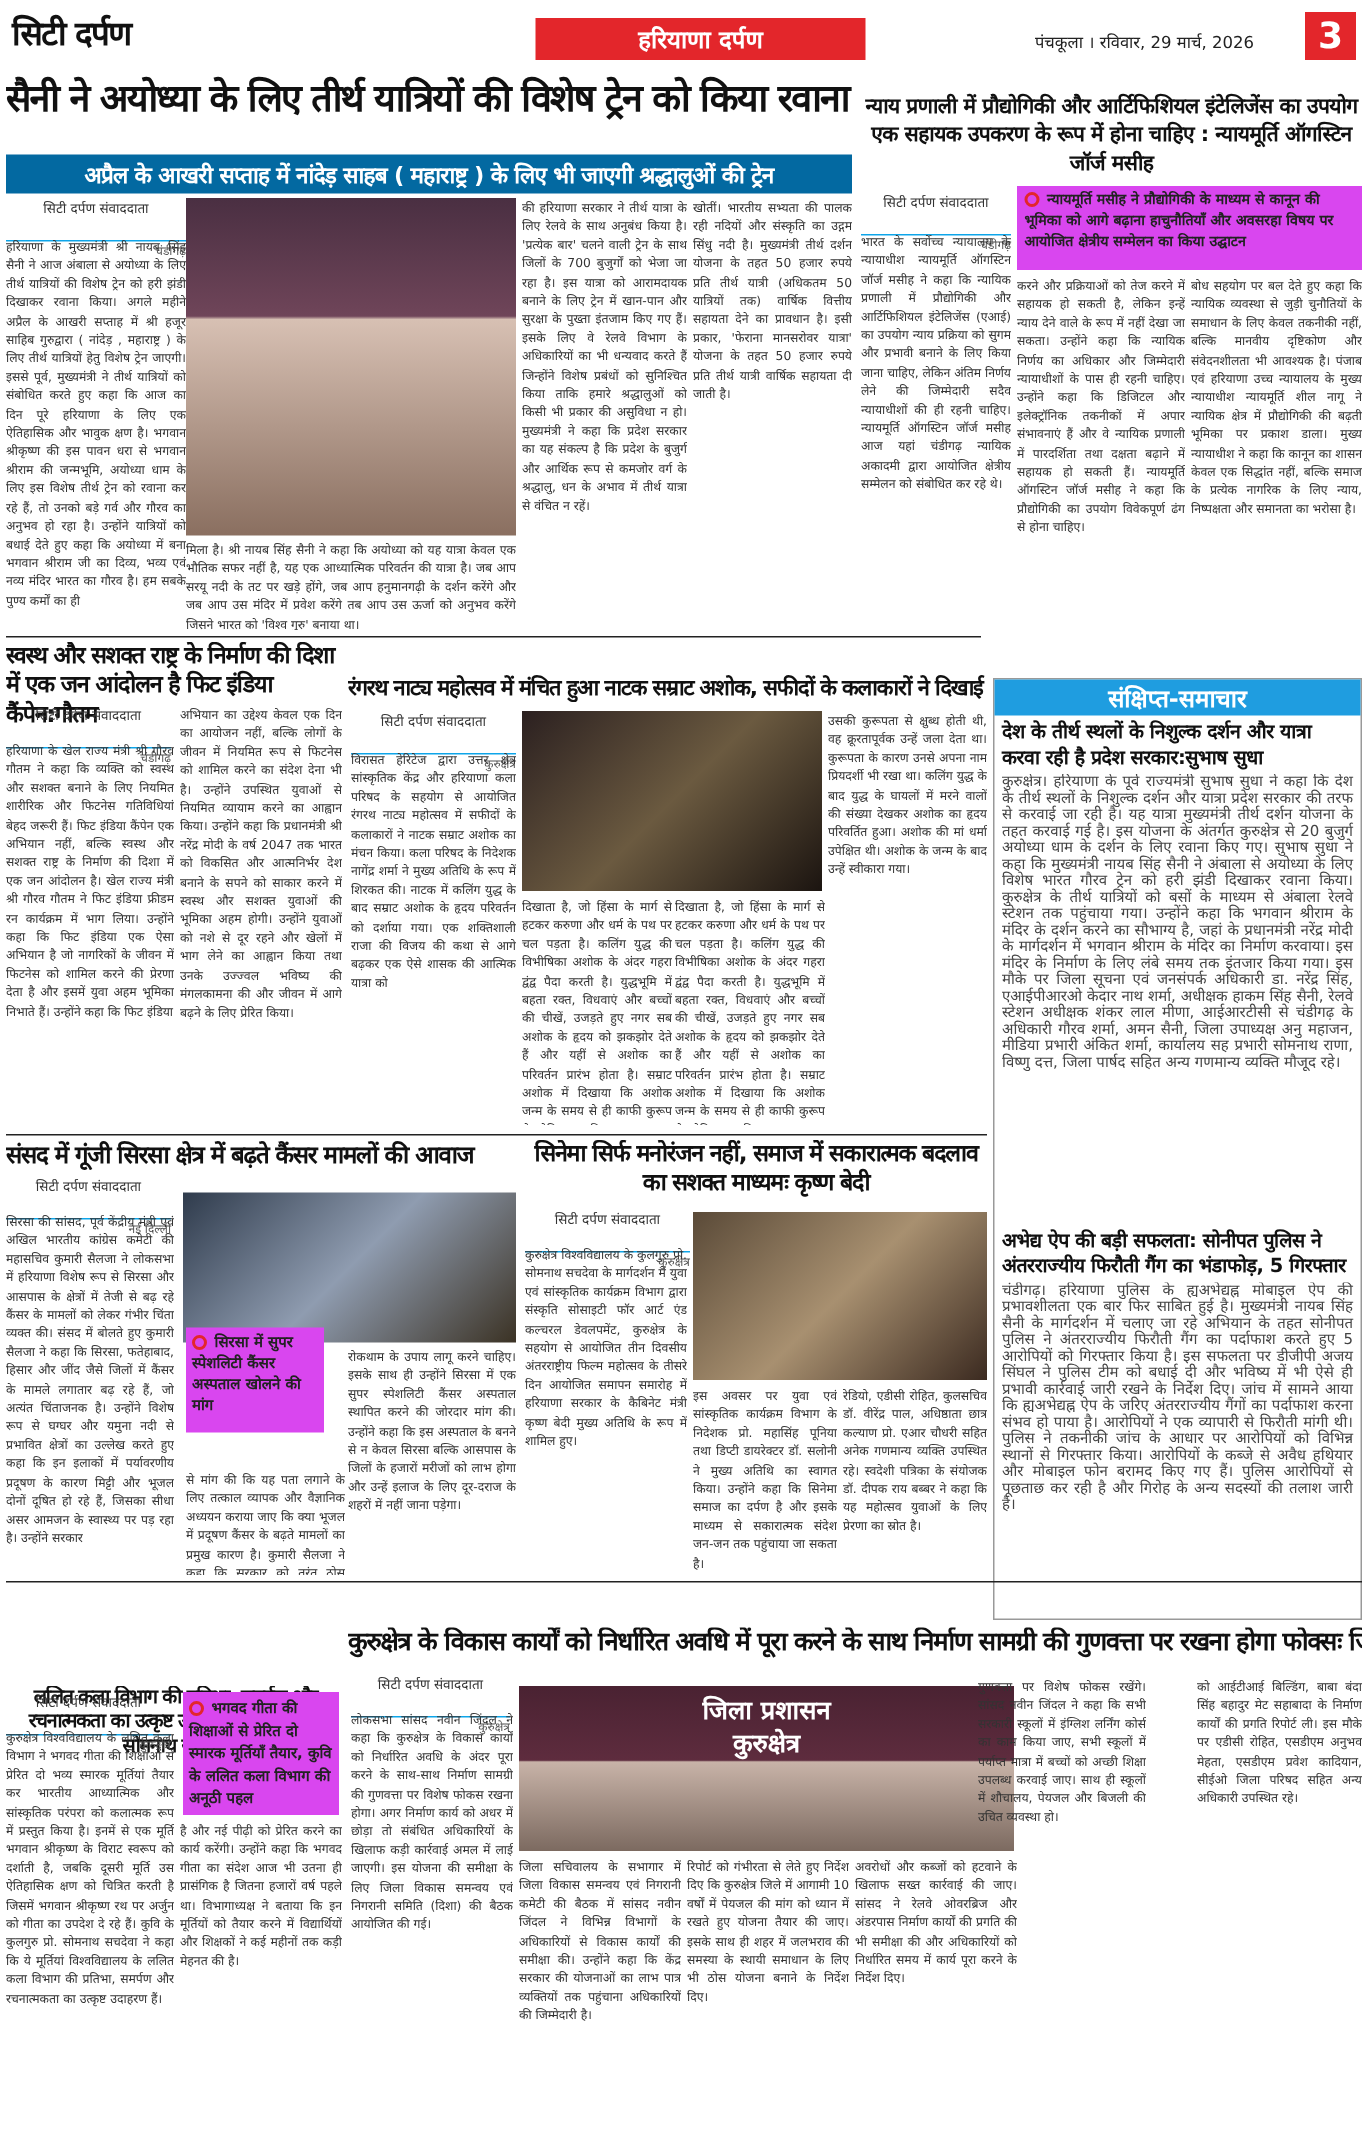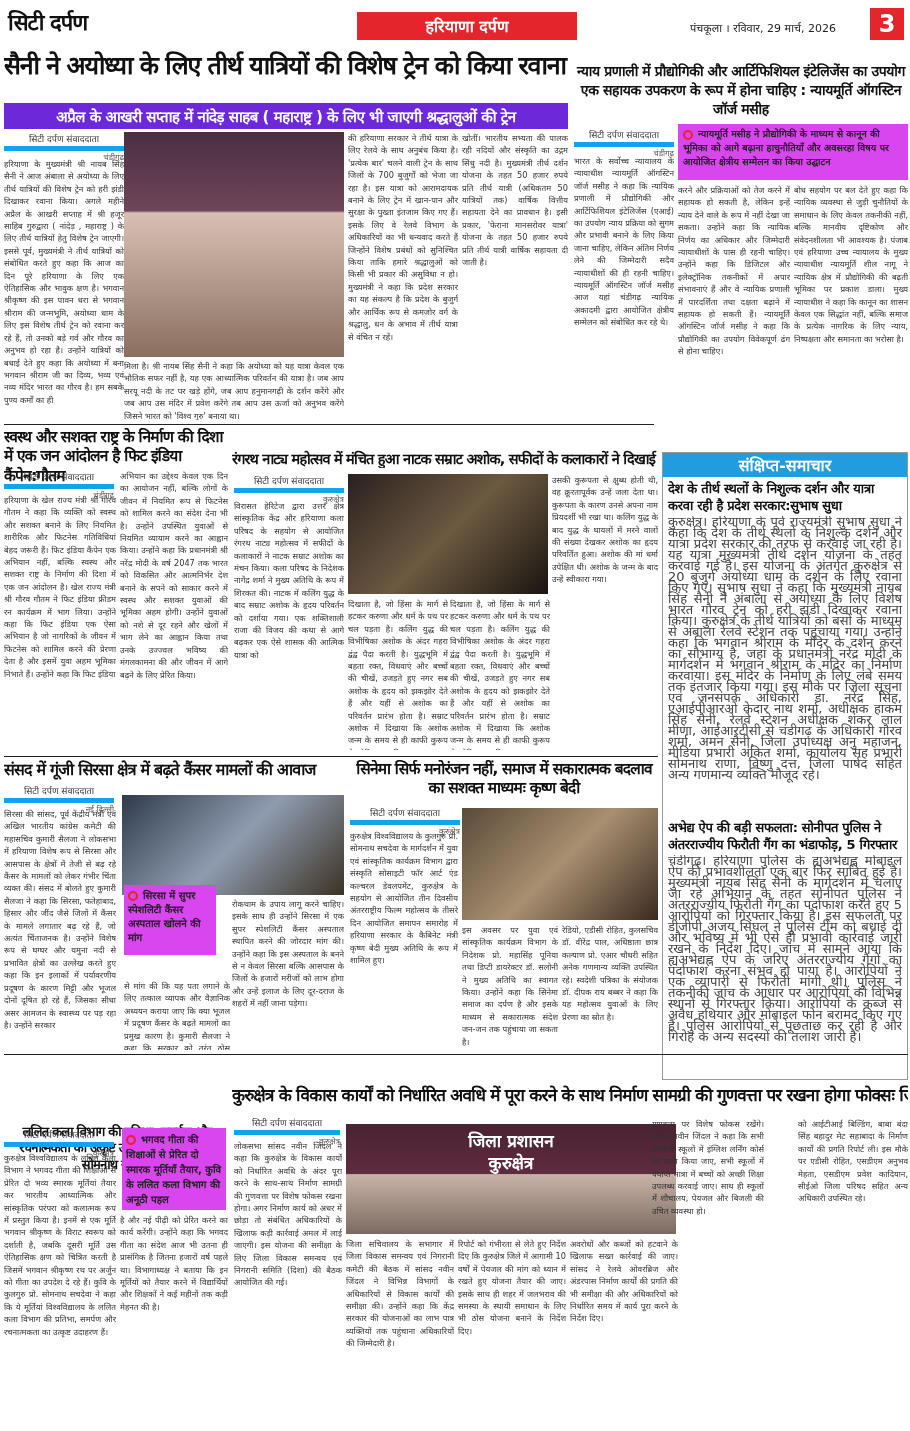--- a/index.html
+++ b/index.html
@@ -4,36 +4,36 @@
 <style>
 *{box-sizing:border-box;margin:0;padding:0}
 body{width:910px;height:1431px;background:#fff;font-family:"DejaVu Sans",sans-serif;color:#111;position:relative;overflow:hidden}
 .abs{position:absolute}
 .masthead-logo{left:8px;top:6px;font-family:"DejaVu Serif",serif;font-weight:bold;font-size:22px;color:#111;letter-spacing:-1px}
 .section-banner{left:357px;top:12px;width:220px;height:28px;background:#e3262b;color:#fff;font-weight:bold;font-size:16px;display:flex;align-items:center;justify-content:center}
 .dateline{left:690px;top:20px;font-size:11px;color:#222}
 .pageno{left:870px;top:8px;width:34px;height:32px;background:#e3262b;color:#fff;font-weight:bold;font-size:24px;display:flex;align-items:center;justify-content:center}
 .h-main{left:4px;top:50px;width:566px;font-weight:bold;font-size:25px;line-height:32px;letter-spacing:-1.2px;white-space:nowrap;overflow:hidden}
 .h-right{left:574px;top:62px;width:334px;font-weight:bold;font-size:14px;line-height:19px;letter-spacing:-0.4px;text-align:center}
-.blue-bar{left:4px;top:103px;width:564px;height:26px;background:#6d28d9;color:#fff;font-weight:bold;font-size:15px;display:flex;align-items:center;justify-content:center;letter-spacing:-0.5px;white-space:nowrap}
-.byline{font-size:9px;color:#333;text-align:center;border-bottom:5px solid #0ea5e9;padding-bottom:1px}
+.blue-bar{left:4px;top:103px;width:564px;height:26px;background:#0369a1;color:#fff;font-weight:bold;font-size:15px;display:flex;align-items:center;justify-content:center;letter-spacing:-0.5px;white-space:nowrap}
+.byline{font-size:9px;color:#333;text-align:center;border-bottom:1px solid #0ea5e9;padding-bottom:15px}
 .place{font-size:8px;color:#555;text-align:right}
 .col{font-size:8.2px;line-height:12.4px;color:#333;text-align:justify;overflow:hidden}
 .photo{background:linear-gradient(135deg,#8a7468,#c6a89a 40%,#5d4a44);overflow:hidden}
 .photo.dark{background:linear-gradient(135deg,#2b2020,#6b5a40 50%,#1b1410)}
 .photo.blue{background:linear-gradient(135deg,#2f3b4c,#8f9cb0 50%,#3b3224)}
 .photo.green{background:linear-gradient(135deg,#5a4a38,#a89070 50%,#3b2a20)}
 .photo.purple{background:linear-gradient(180deg,#4a2f42 0%,#6f4559 35%,#d7c0b3 36%,#8a6f60)}
 .highlight{background:#d946ef;font-weight:bold;font-size:11px;line-height:16px;color:#222;padding:6px}
 .bullet{display:inline-block;width:10px;height:10px;border:2px solid #e3262b;border-radius:50%;margin-right:5px;vertical-align:middle}
 .h2{font-weight:bold;letter-spacing:-0.8px;line-height:1.25;white-space:nowrap;overflow:hidden}
 .brief-box{left:662px;top:452px;width:246px;height:628px;border:1px solid #999}
 .brief-head{height:24px;background:#1f9de0;color:#fff;font-weight:bold;font-size:16px;display:flex;align-items:center;justify-content:center}
 .brief-title{font-weight:bold;font-size:13px;line-height:17px;padding:3px 5px 2px;letter-spacing:-0.3px}
-.brief-text{font-size:13px;line-height:11px;color:#444;padding:0 5px;text-align:justify;overflow:hidden}
+.brief-text{font-size:10px;line-height:11px;color:#444;padding:0 5px;text-align:justify;overflow:hidden}
 .rule{background:#222;height:1px}
 </style>
 </head>
 <body>
 
 <div class="abs masthead-logo">सिटी दर्पण</div>
 <div class="abs section-banner">हरियाणा दर्पण</div>
 <div class="abs dateline">पंचकूला । रविवार, 29 मार्च, 2026</div>
 <div class="abs pageno">3</div>
 

